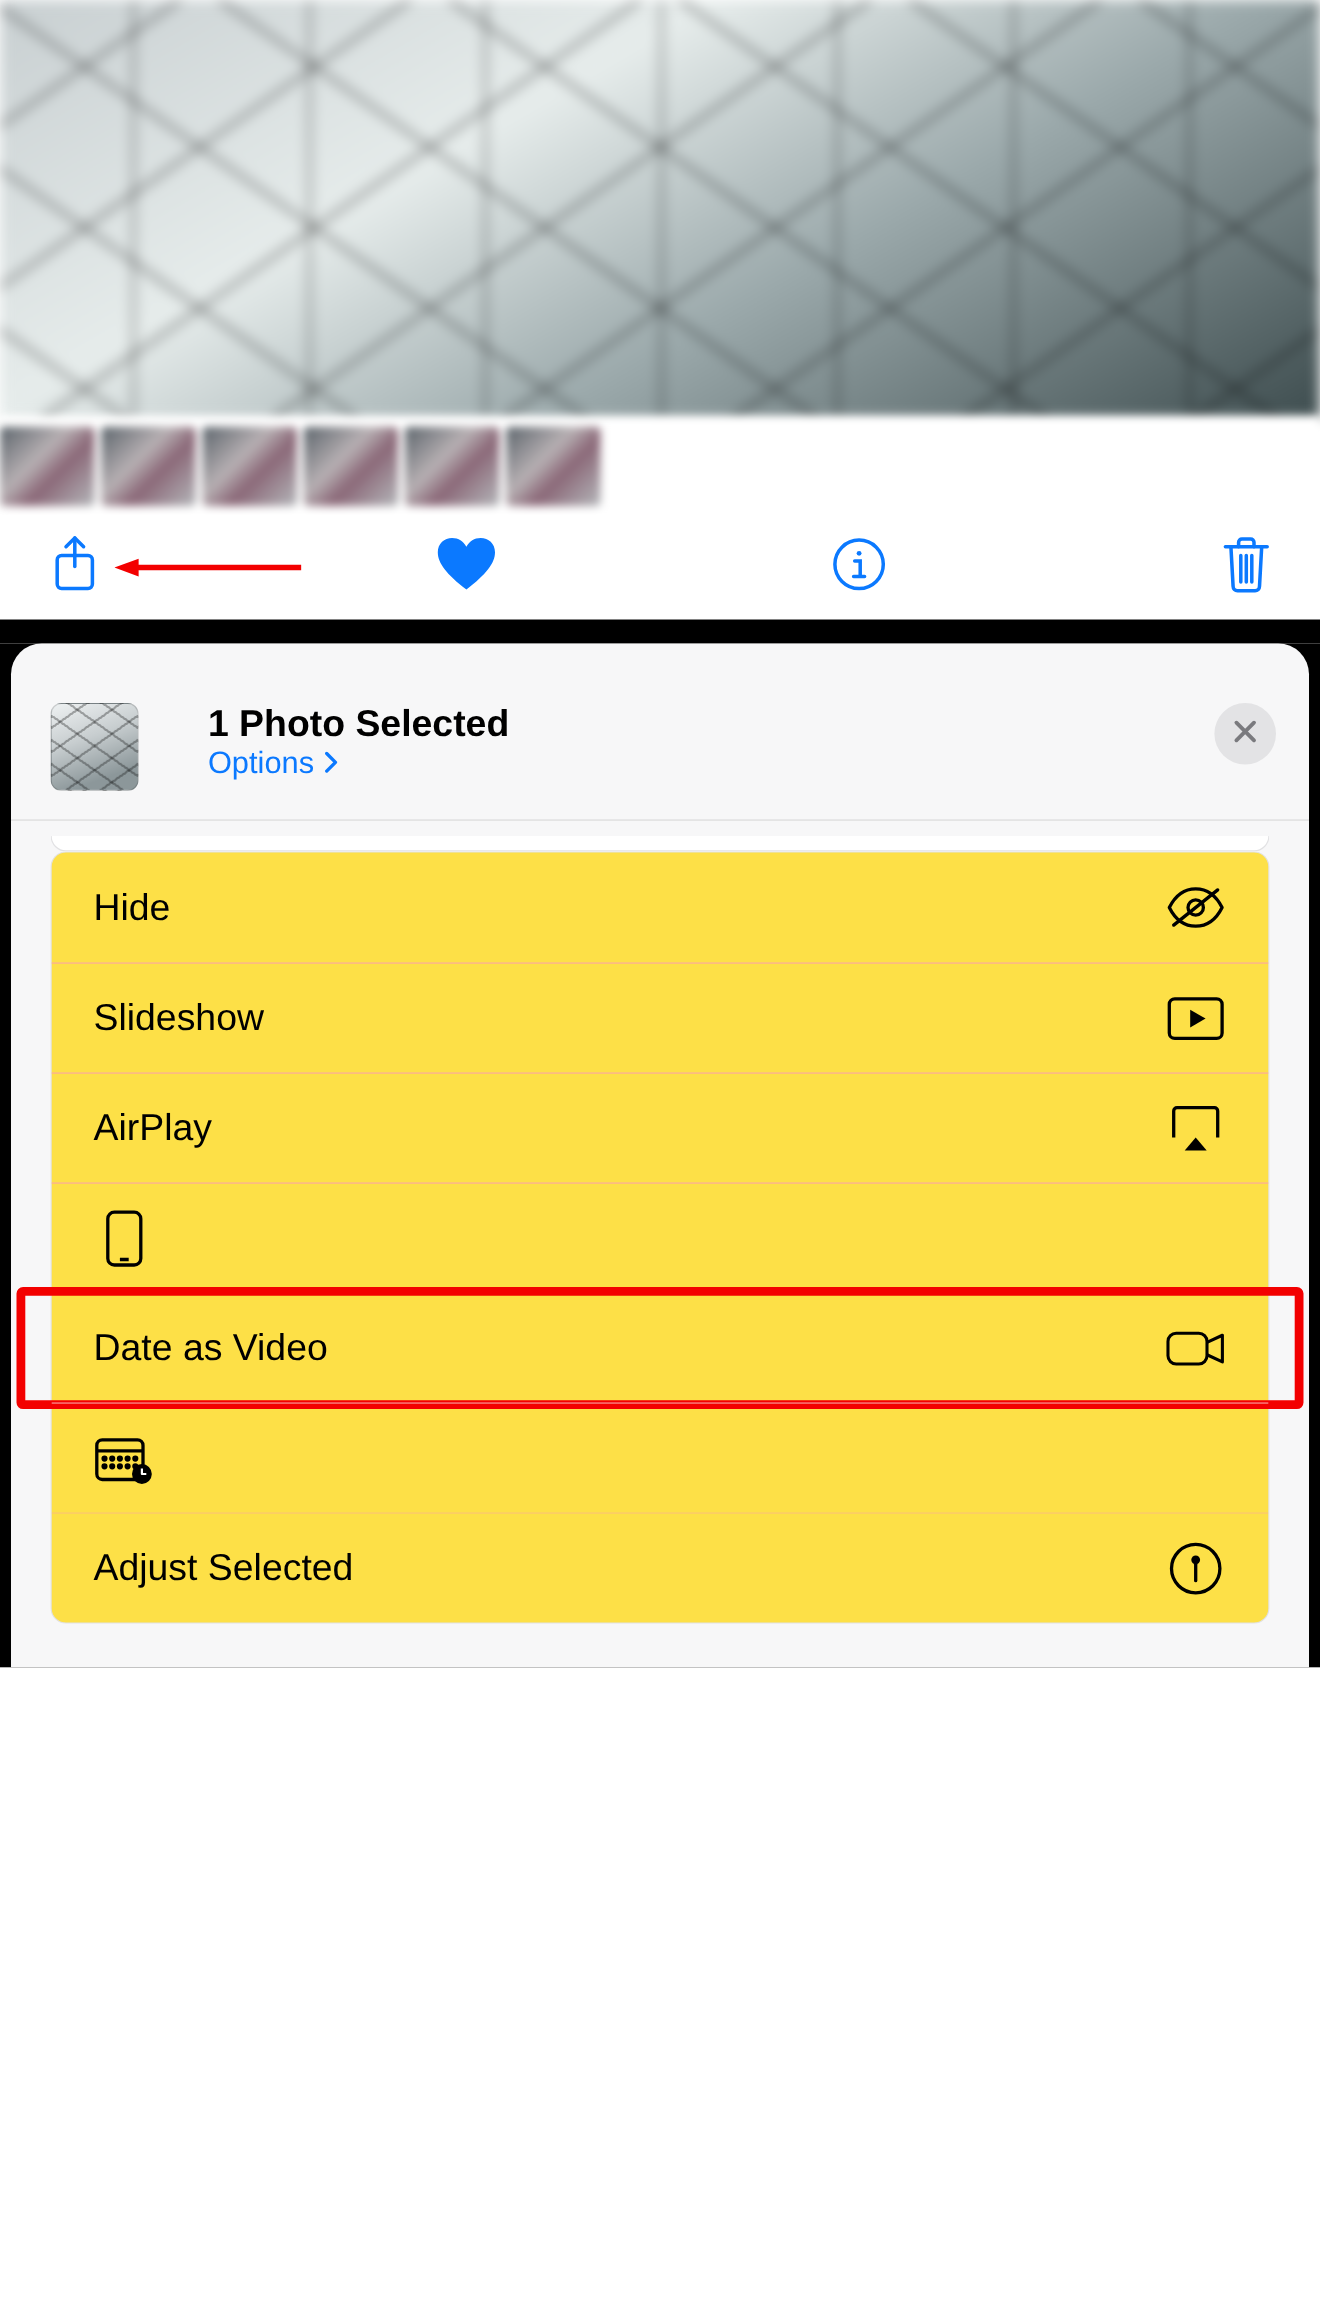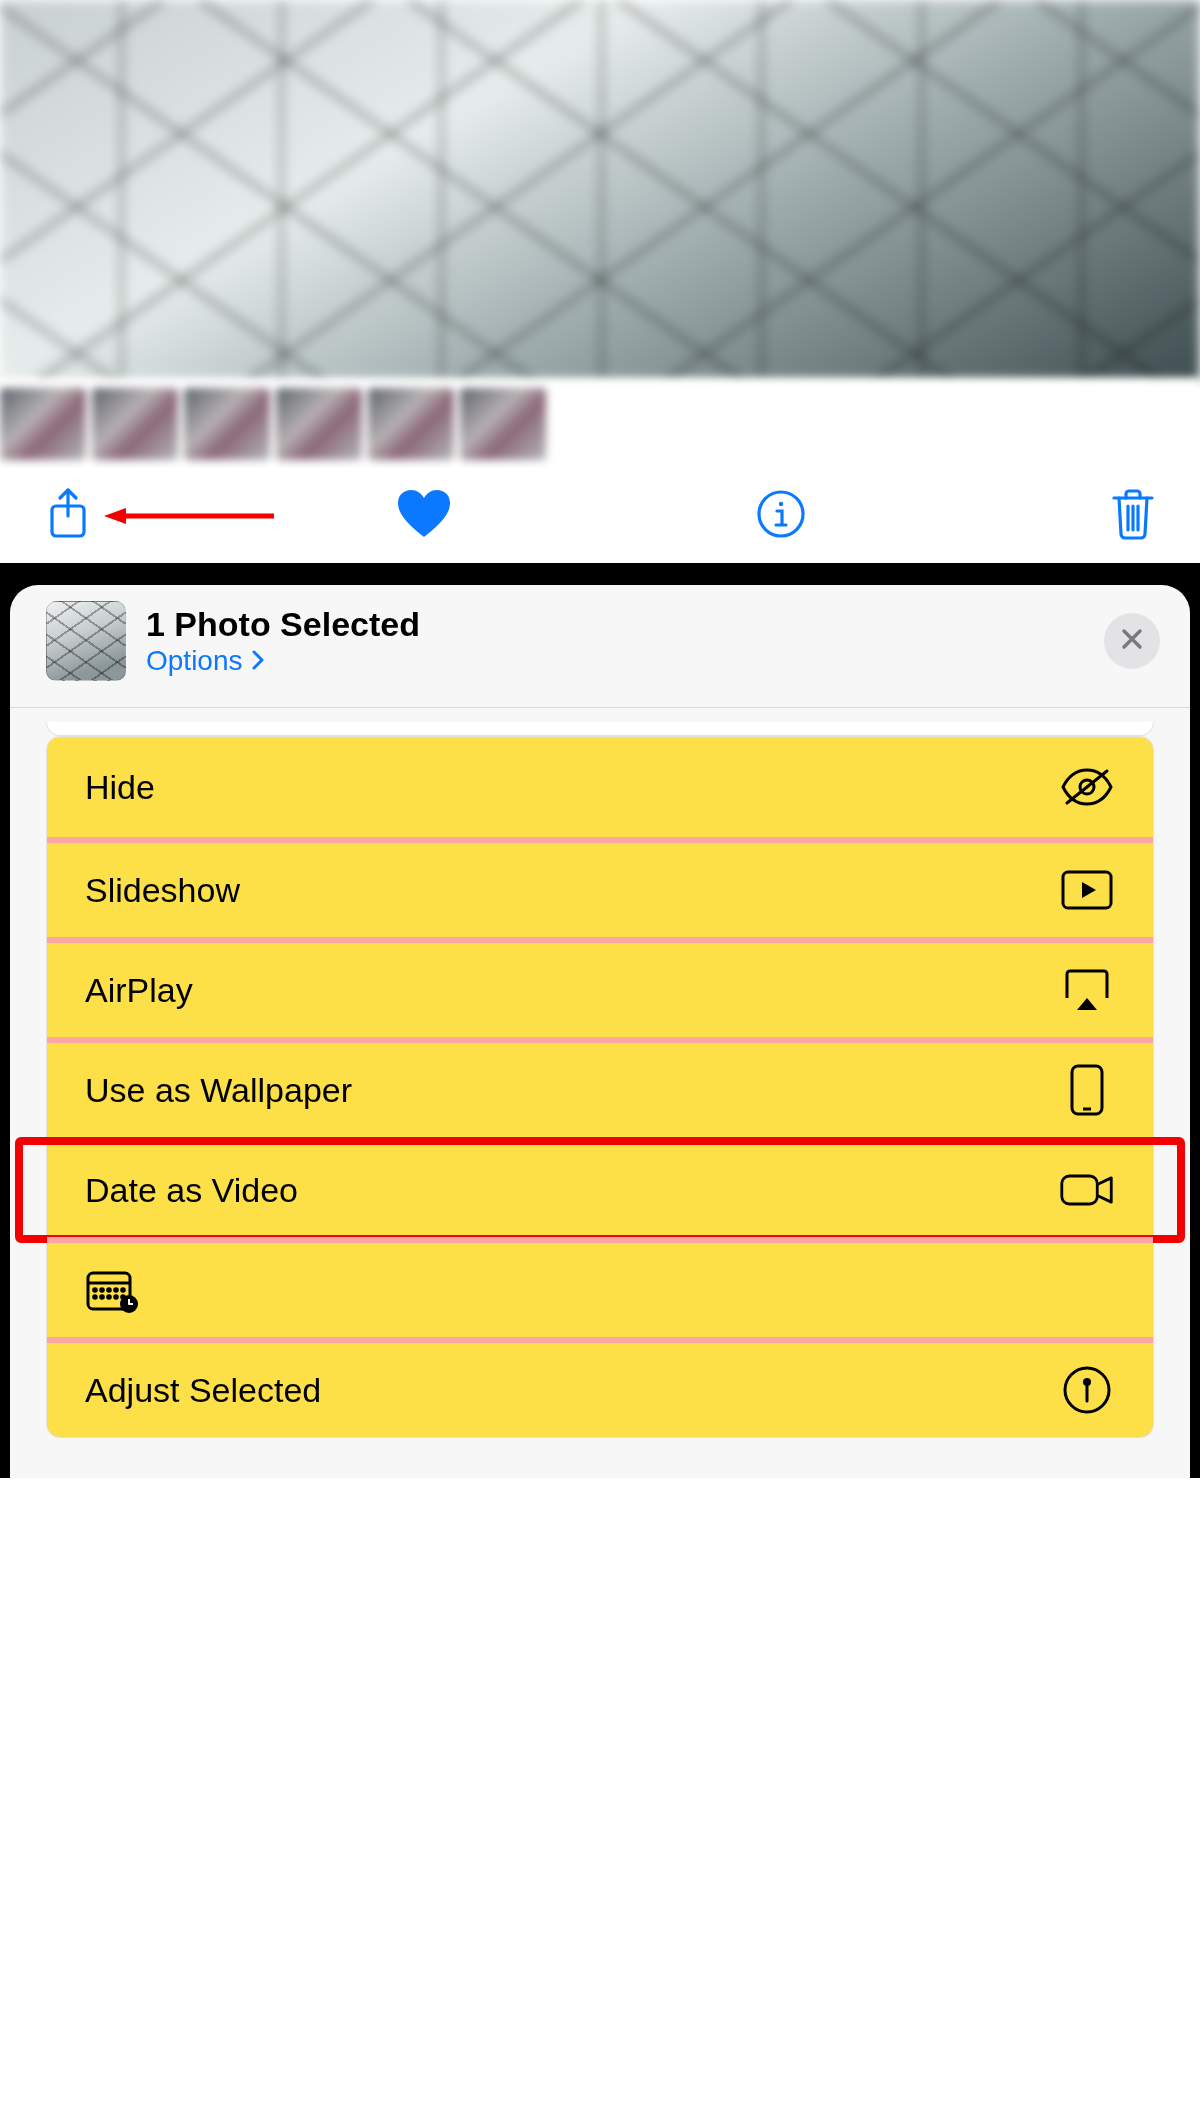--- a/index.html
+++ b/index.html
@@ -93,24 +93,25 @@
     background: #000;
     padding: 0 10px 0 10px;
   }
   .sheet {
     background: var(--ios-sheet-bg);
     border-radius: 28px 28px 0 0;
     overflow: hidden;
   }
   .sheet-header {
     display: flex;
-    align-items: center;
-    padding: 16px 30px 26px 36px;
+    align-items: flex-start;
+    padding: 54px 30px 26px 36px;
     border-bottom: 1px solid #d8d8d8;
     position: relative;
+    gap: 43px;
   }
   .sheet-thumb {
     width: 80px;
     height: 80px;
     border-radius: 10px;
     background:
       repeating-linear-gradient(  35deg, rgba(0,0,0,0.30) 0 2px, rgba(0,0,0,0) 2px 18px),
       repeating-linear-gradient( -35deg, rgba(0,0,0,0.30) 0 2px, rgba(0,0,0,0) 2px 18px),
       linear-gradient(160deg, #eef1f2 0%, #c7cdcf 40%, #8c979a 80%);
     border: 1px solid rgba(0,0,0,0.15);
@@ -168,21 +169,21 @@
   }
   .action-row {
     display: flex;
     align-items: center;
     justify-content: space-between;
     padding: 0 38px;
     height: 100px;
     position: relative;
   }
   .action-row + .action-row {
-    border-top: 6px solid #fca5a5;
+    border-top: 1px solid #fca5a5;
   }
   .action-label {
     font-size: 34px;
     color: #000;
   }
   .action-icon {
     width: 56px;
     height: 56px;
     color: #000;
     display: flex;
@@ -313,21 +314,20 @@
           <span class="action-label">AirPlay</span>
           <span class="action-icon">
             <svg width="56" height="44" viewBox="0 0 56 44" fill="none" stroke="currentColor" stroke-width="3" stroke-linejoin="round">
               <path d="M8 30 L8 6 a3 3 0 0 1 3 -3 H45 a3 3 0 0 1 3 3 V30"></path>
               <path d="M18 42 L28 30 L38 42 Z" fill="currentColor" stroke="none"></path>
             </svg>
           </span>
         </div>
 
         <div class="action-row">
-          <span class="action-label">Use as Wallpaper</span>
           <span class="action-icon">
             <svg width="36" height="54" viewBox="0 0 36 54" fill="none" stroke="currentColor" stroke-width="3" stroke-linejoin="round">
               <rect x="3" y="3" width="30" height="48" rx="6"></rect>
               <line x1="14" y1="46" x2="22" y2="46"></line>
             </svg>
           </span>
         </div>
 
         <div class="action-row" style="position:relative;">
           <span class="action-label">Date as Video</span>

